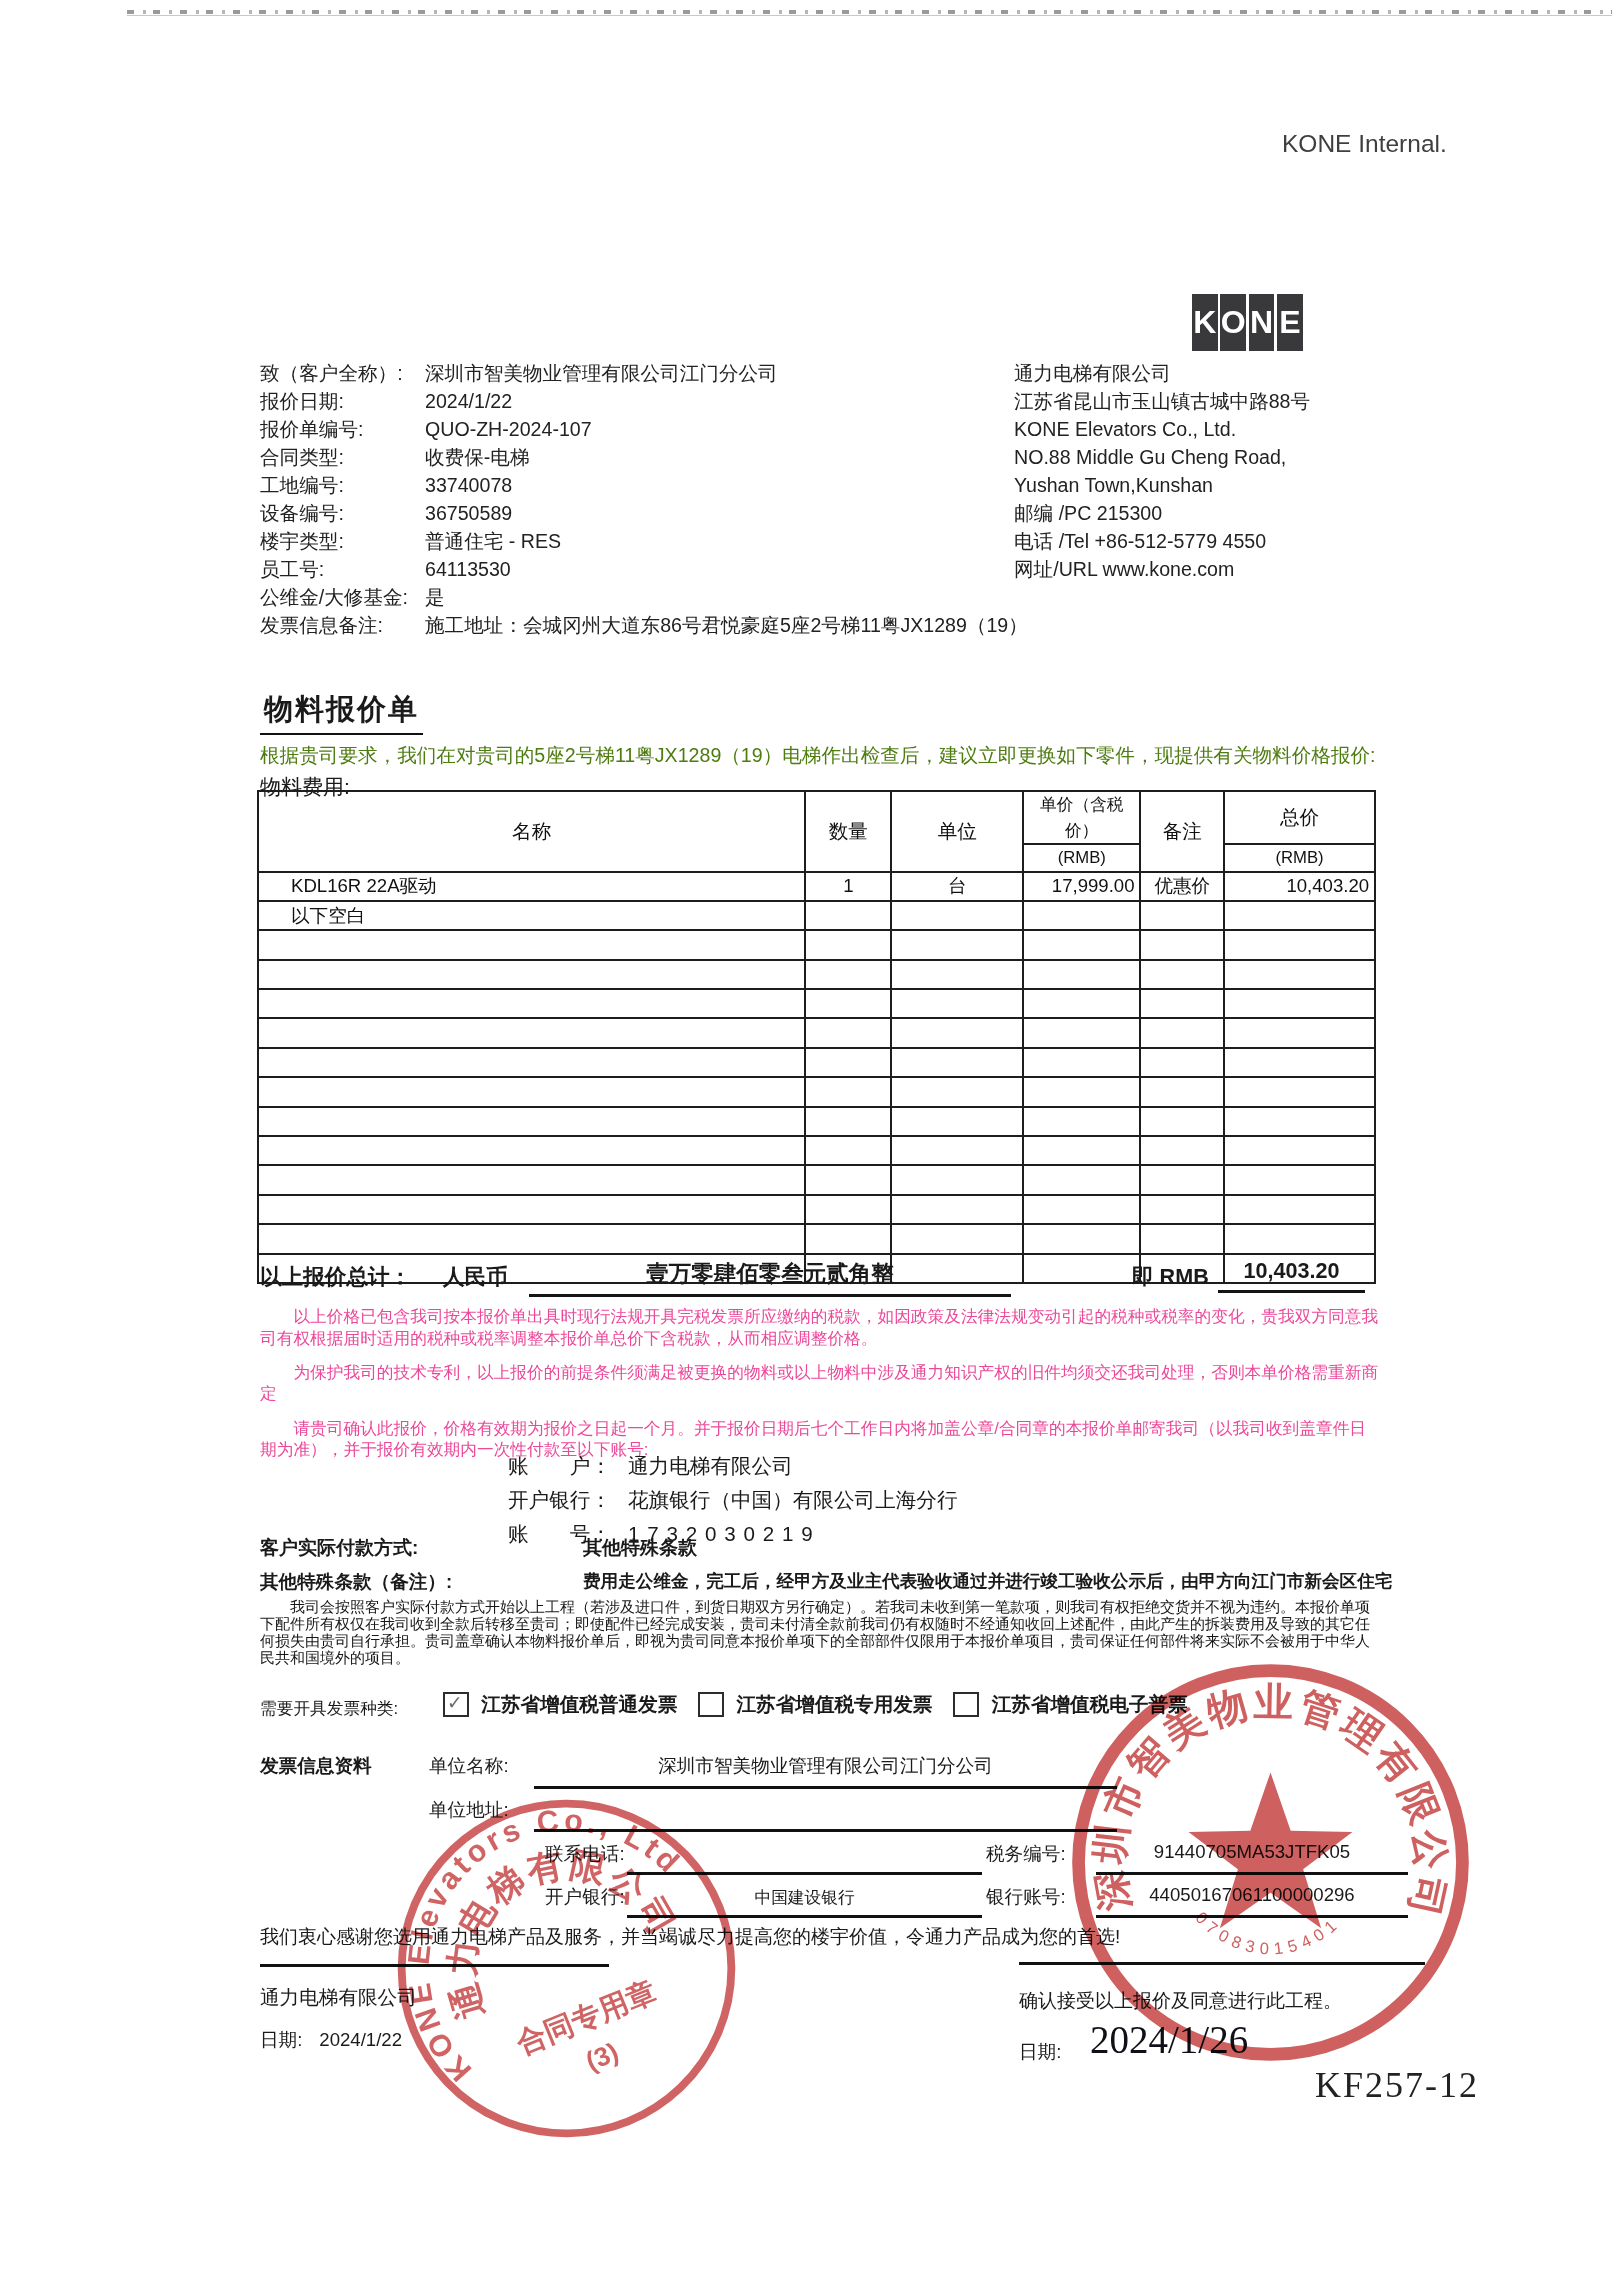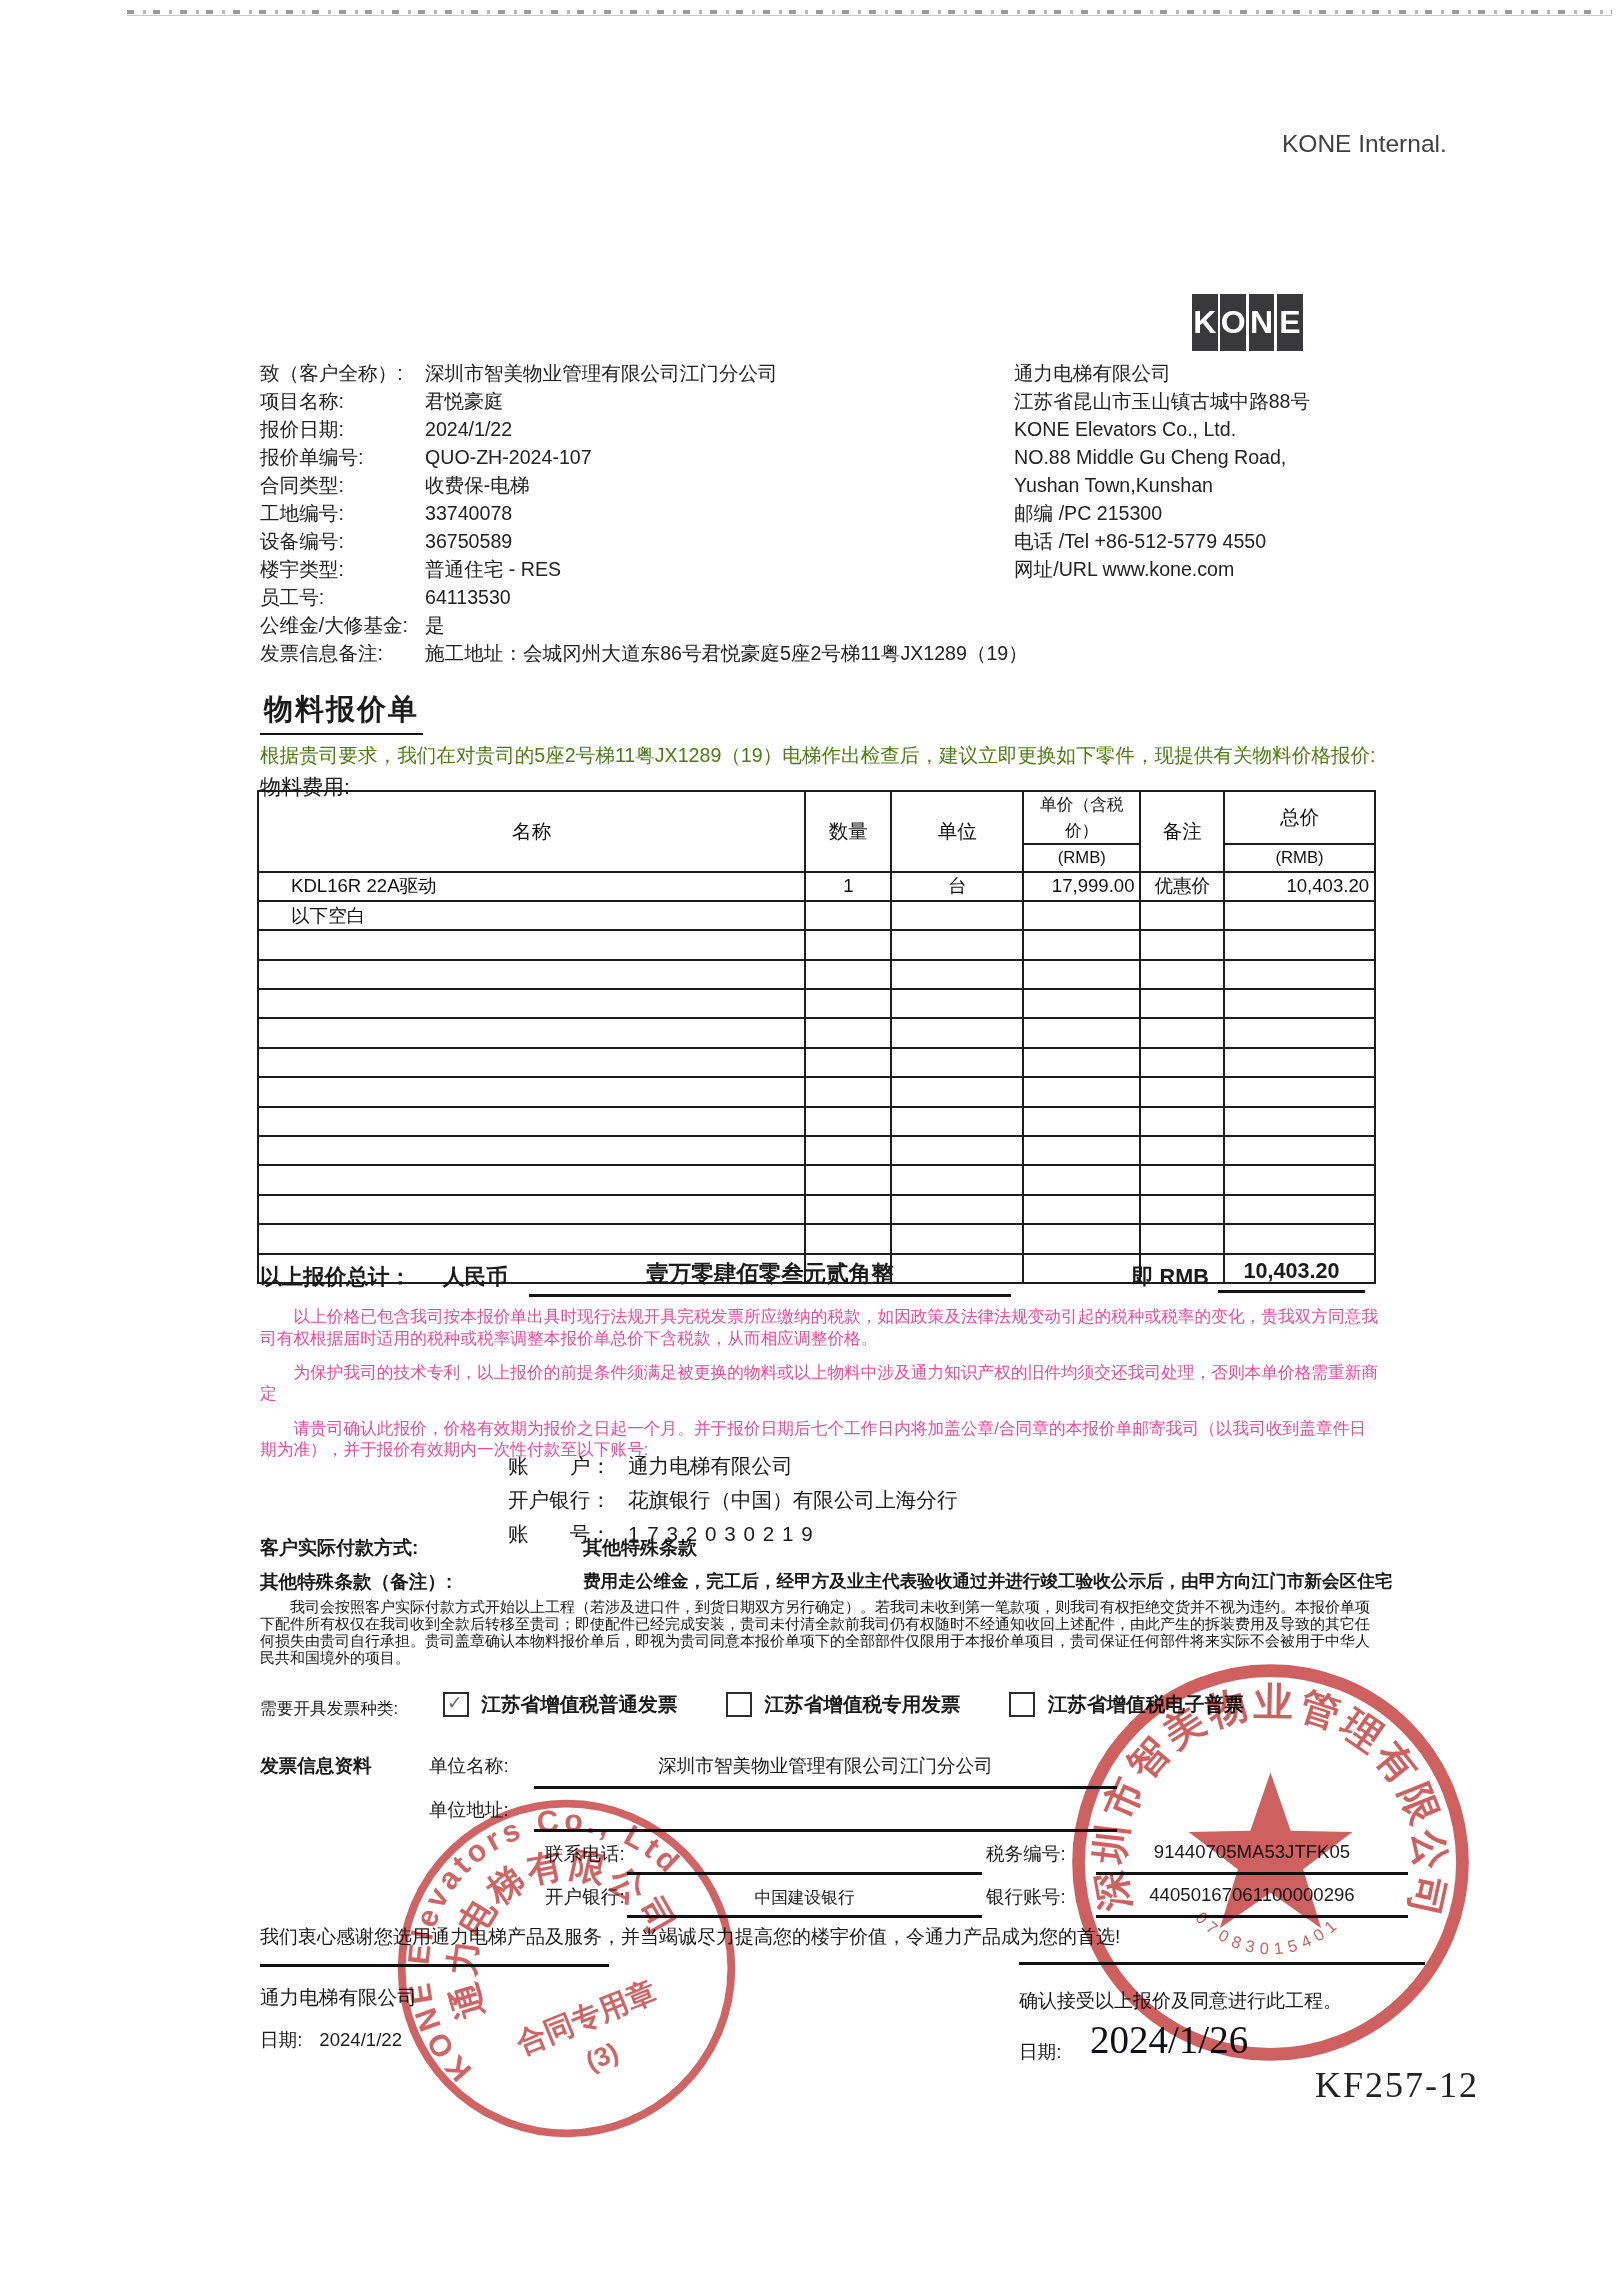--- a/index.html
+++ b/index.html
@@ -55,21 +55,21 @@
   .bank-row .lbl{width:120px;flex:0 0 120px;}
   .bank-row .val.spaced{letter-spacing:7.8px;}
   
   .pay-label{top:1535px;left:260px;font-size:19px;font-weight:bold;}
   .pay-value{top:1535px;left:583px;font-size:19px;font-weight:bold;}
   .remark-label{top:1569px;left:260px;font-size:18.6px;font-weight:bold;}
   .remark-value{top:1569px;left:583px;font-size:17.6px;font-weight:bold;white-space:nowrap;}
   .agreement{top:1598px;left:260px;width:1119px;font-size:15px;line-height:17px;text-indent:2em;color:#161616;}
   
   .invoice-type-label{top:1697px;left:260px;font-size:16.7px;}
-  .invoice-options{top:1691px;left:443px;display:flex;gap:49px;align-items:center;}
+  .invoice-options{top:1691px;left:443px;display:flex;gap:21px;align-items:center;}
   .opt{display:flex;align-items:center;}
   .opt .cb{width:21.6px;height:21.6px;border:2.5px solid #2c2c2c;margin-right:12.7px;position:relative;background:#fff;}
   .opt .cb.checked::after{content:"✓";position:absolute;left:2px;top:-2px;font-size:18.6px;color:#6a6a6a;}
   .opt .opt-label{font-size:19.6px;font-weight:bold;white-space:nowrap;}
   
   .sect-label{top:1753px;left:260px;font-size:18.6px;font-weight:600;}
   .f-lbl{font-size:18.6px;color:#1c1c1c;}
   .f-val{font-size:18.6px;text-align:center;}
   .uline{position:absolute;background:#111;height:2.9px;}
   .thanks{top:1924px;left:260px;font-size:19px;}
@@ -115,24 +115,20 @@
       <div>网址/URL www.kone.com</div>
     </div>
 
   <div class="abs info-block">
 
       <div class="info-row">
         <span class="lbl">致（客户全称）:</span>
         <span class="val">深圳市智美物业管理有限公司江门分公司</span>
       </div>
 
-      <div class="info-row">
-        <span class="lbl">项目名称:</span>
-        <span class="val">君悦豪庭</span>
-      </div>
 
       <div class="info-row">
         <span class="lbl">报价日期:</span>
         <span class="val">2024/1/22</span>
       </div>
 
       <div class="info-row">
         <span class="lbl">报价单编号:</span>
         <span class="val">QUO-ZH-2024-107</span>
       </div>

